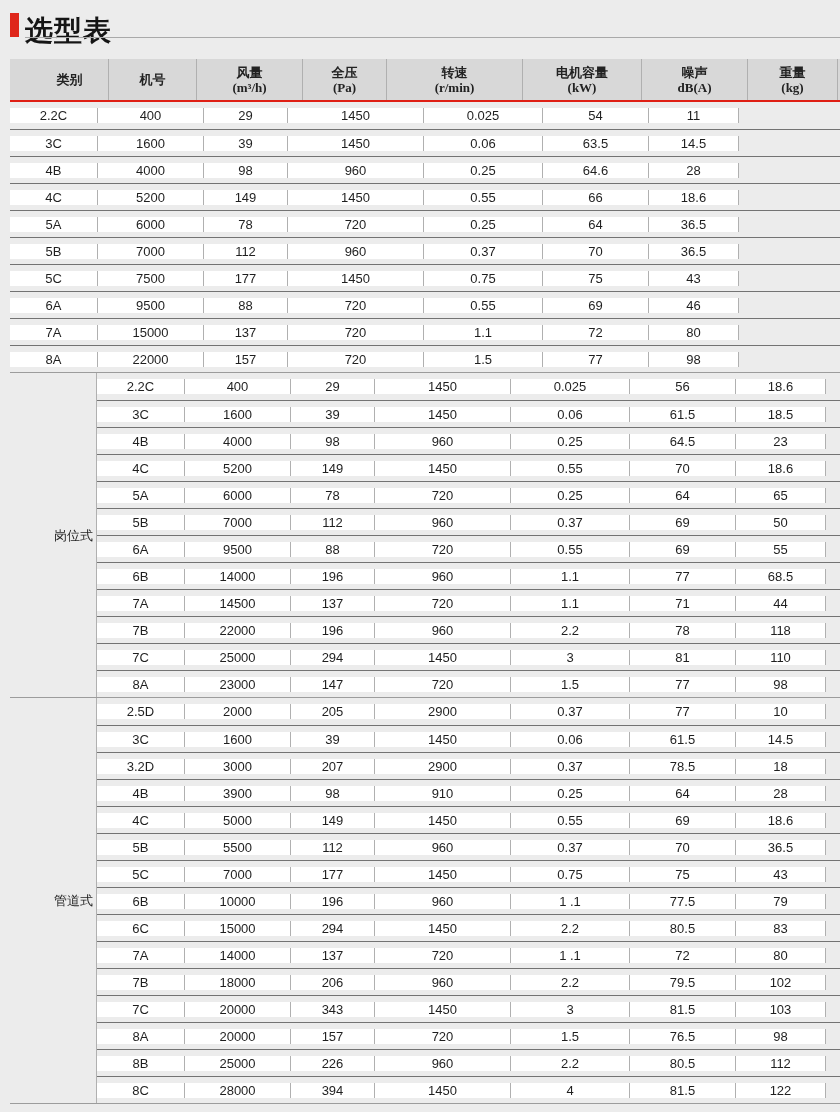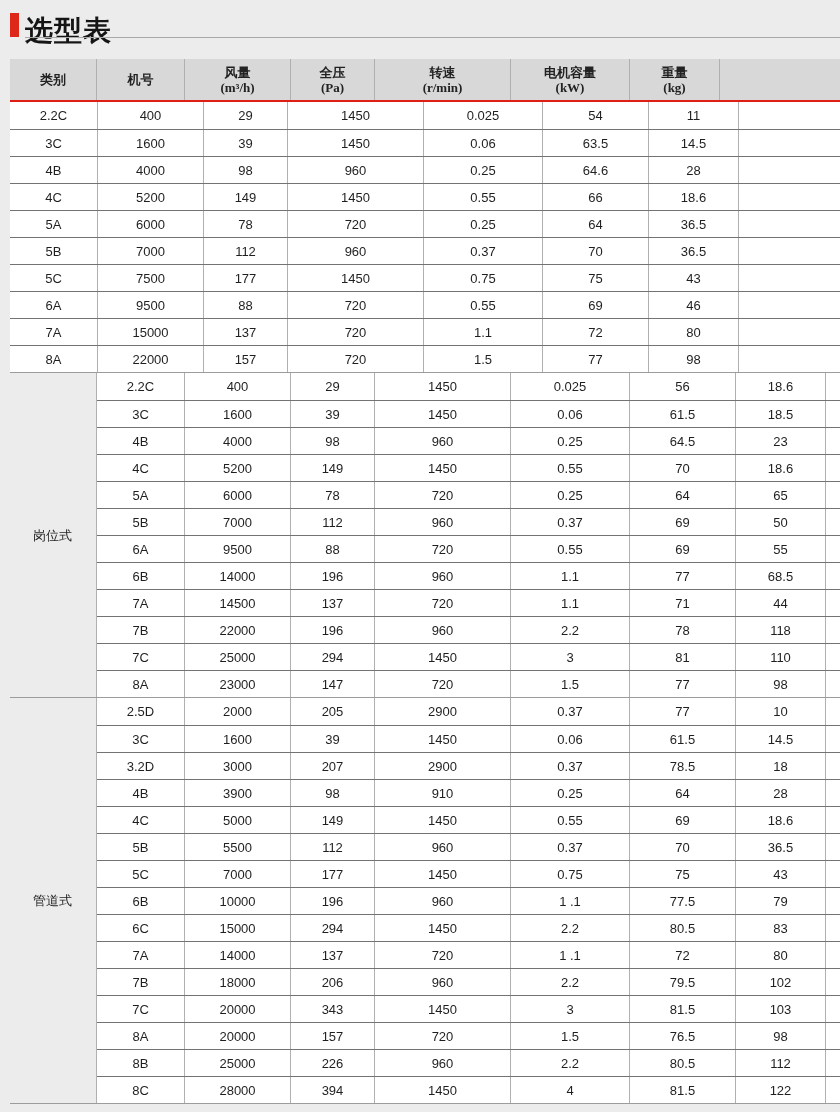--- a/index.html
+++ b/index.html
@@ -26,30 +26,30 @@
   .clip { border-right:none !important; }
   .group { display:flex; }
   .group + .group { border-top:1px solid #9c9c9c; }
   .catcell {
     display:flex; align-items:center; justify-content:flex-start;
     border-right:1px solid #b0b0b0; padding-left:23px;
     font-size:13px; color:#1f1f1f;
   }
   .catcell .catline { line-height:21px; text-align:left; }
   .rows { flex:1; }
-  .row { display:flex; height:27px; }
+  .row { display:flex; height:27px;align-items:center; }
   .row + .row { border-top:1px solid #737373; }
   .cell {
     display:flex; align-items:center; justify-content:center;
     font-size:13px; border-right:1px solid #b0b0b0; background:#fff;
   }
   .cell.clip { background:#fff; }
   .tbottom { height:1px; background:#9c9c9c; }
   
-  .w0{width:87px;} .w1{width:88px;} .w2{width:106px;} .w3{width:84px;}
+  .w0{width:78px;margin-left:21px;} .w1{width:88px;} .w2{width:106px;} .w3{width:84px;}
   .w4{width:136px;} .w5{width:119px;} .w6{width:106px;} .w7{width:90px;} .wclip{width:14px;flex:1;}
 </style>
 </head>
 <body>
 
 <div class="title-wrap">
   <div class="title-bar"></div>
   <div class="title-text">选型表</div>
   <div class="title-rule"></div>
 </div>
@@ -71,20 +71,24 @@
         <span class="unit">(Pa)</span>
       </div>
       <div class="hcell w4">
         <span>转速</span>
         <span class="unit">(r/min)</span>
       </div>
       <div class="hcell w5">
         <span>电机容量</span>
         <span class="unit">(kW)</span>
       </div>
+      <div class="hcell w6">
+        <span>噪声</span>
+        <span class="unit">dB(A)</span>
+      </div>
       <div class="hcell w7">
         <span>重量</span>
         <span class="unit">(kg)</span>
       </div>
       <div class="hcell wclip clip"></div>
     </div>
   <div id="tbody">
       <div class="group">
         <div class="rows">
           <div class="row">

